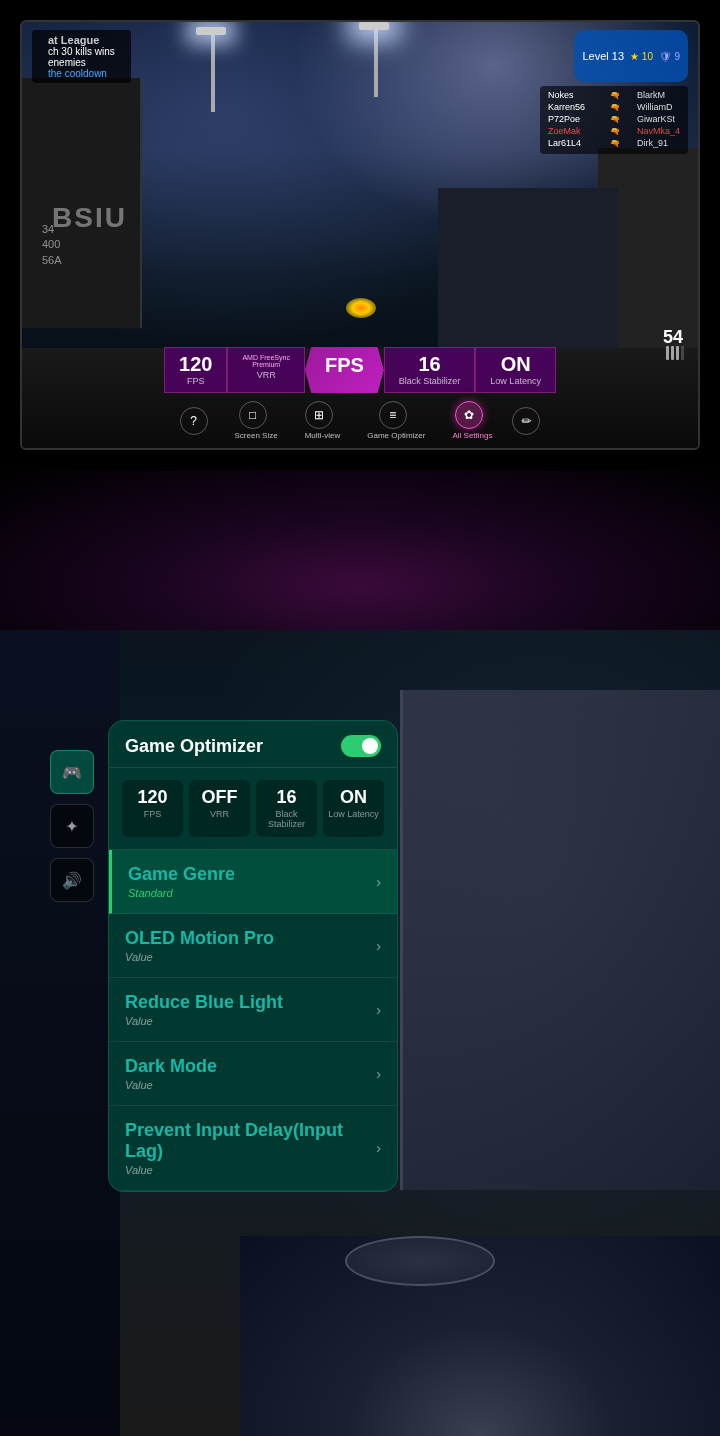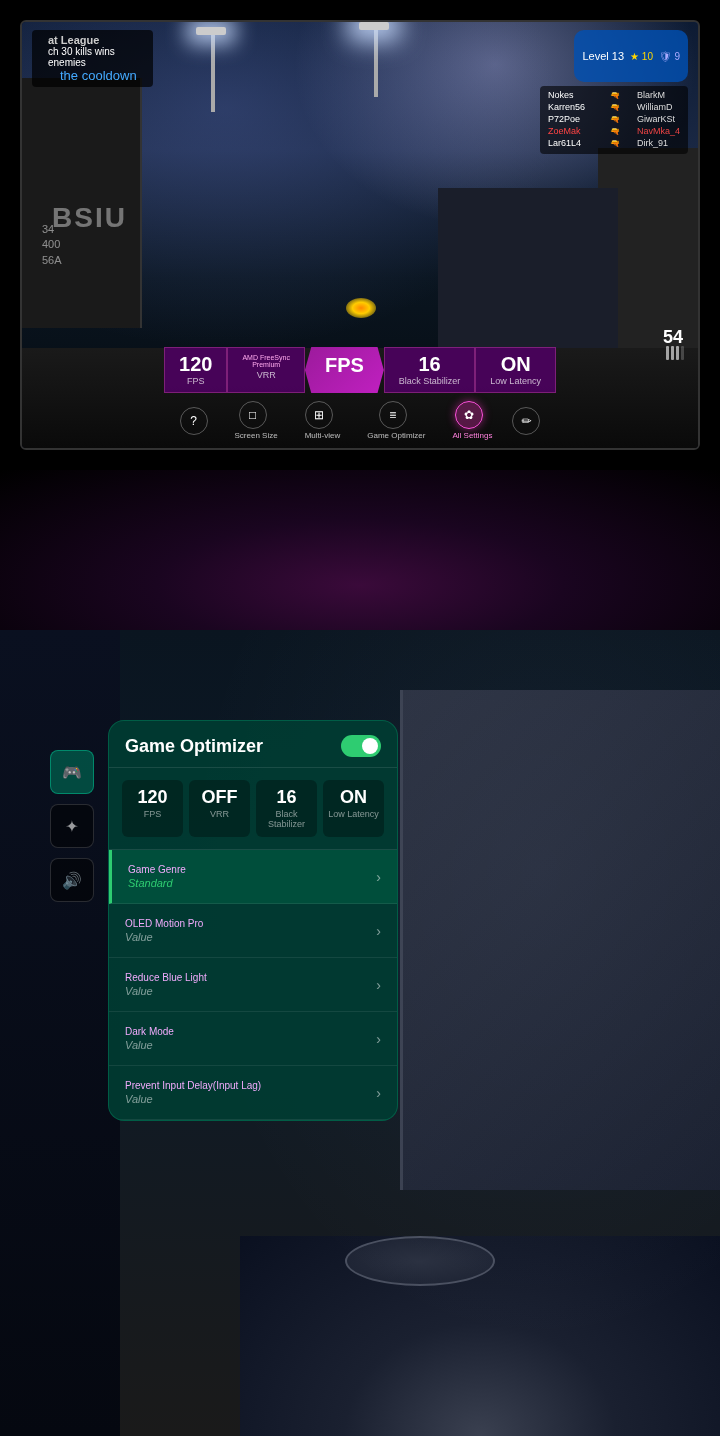--- a/index.html
+++ b/index.html
@@ -154,22 +154,21 @@
       color: #ccc;
       font-size: 11px;
       font-weight: bold;
     }
     .hud-left-info .kill-info {
       color: #fff;
       font-size: 10px;
     }
     .hud-left-info .cooldown {
       color: #4af;
-      font-size: 13px;
-      margin-left: 12px;
+      font-size: 10px;
     }
 
     .hud-right-info {
       display: flex;
       flex-direction: column;
       align-items: flex-end;
     }
     .level-badge {
       background: rgba(0,80,180,0.8);
       color: #fff;
@@ -504,23 +503,23 @@
       border-left: 3px solid #2ecc71;
     }
 
     .opt-menu-item-left {
       display: flex;
       flex-direction: column;
       gap: 2px;
     }
 
     .opt-menu-item-title {
-      color: #f0abfc;
-      font-size: 10px;
-      font-weight: 400;
+      color: #14b8a6;
+      font-size: 18px;
+      font-weight: 700;
     }
 
     .opt-menu-item-value {
       color: rgba(255,255,255,0.5);
       font-size: 11px;
       font-style: italic;
     }
 
     .opt-menu-item-value.green {
       color: #2ecc71;

